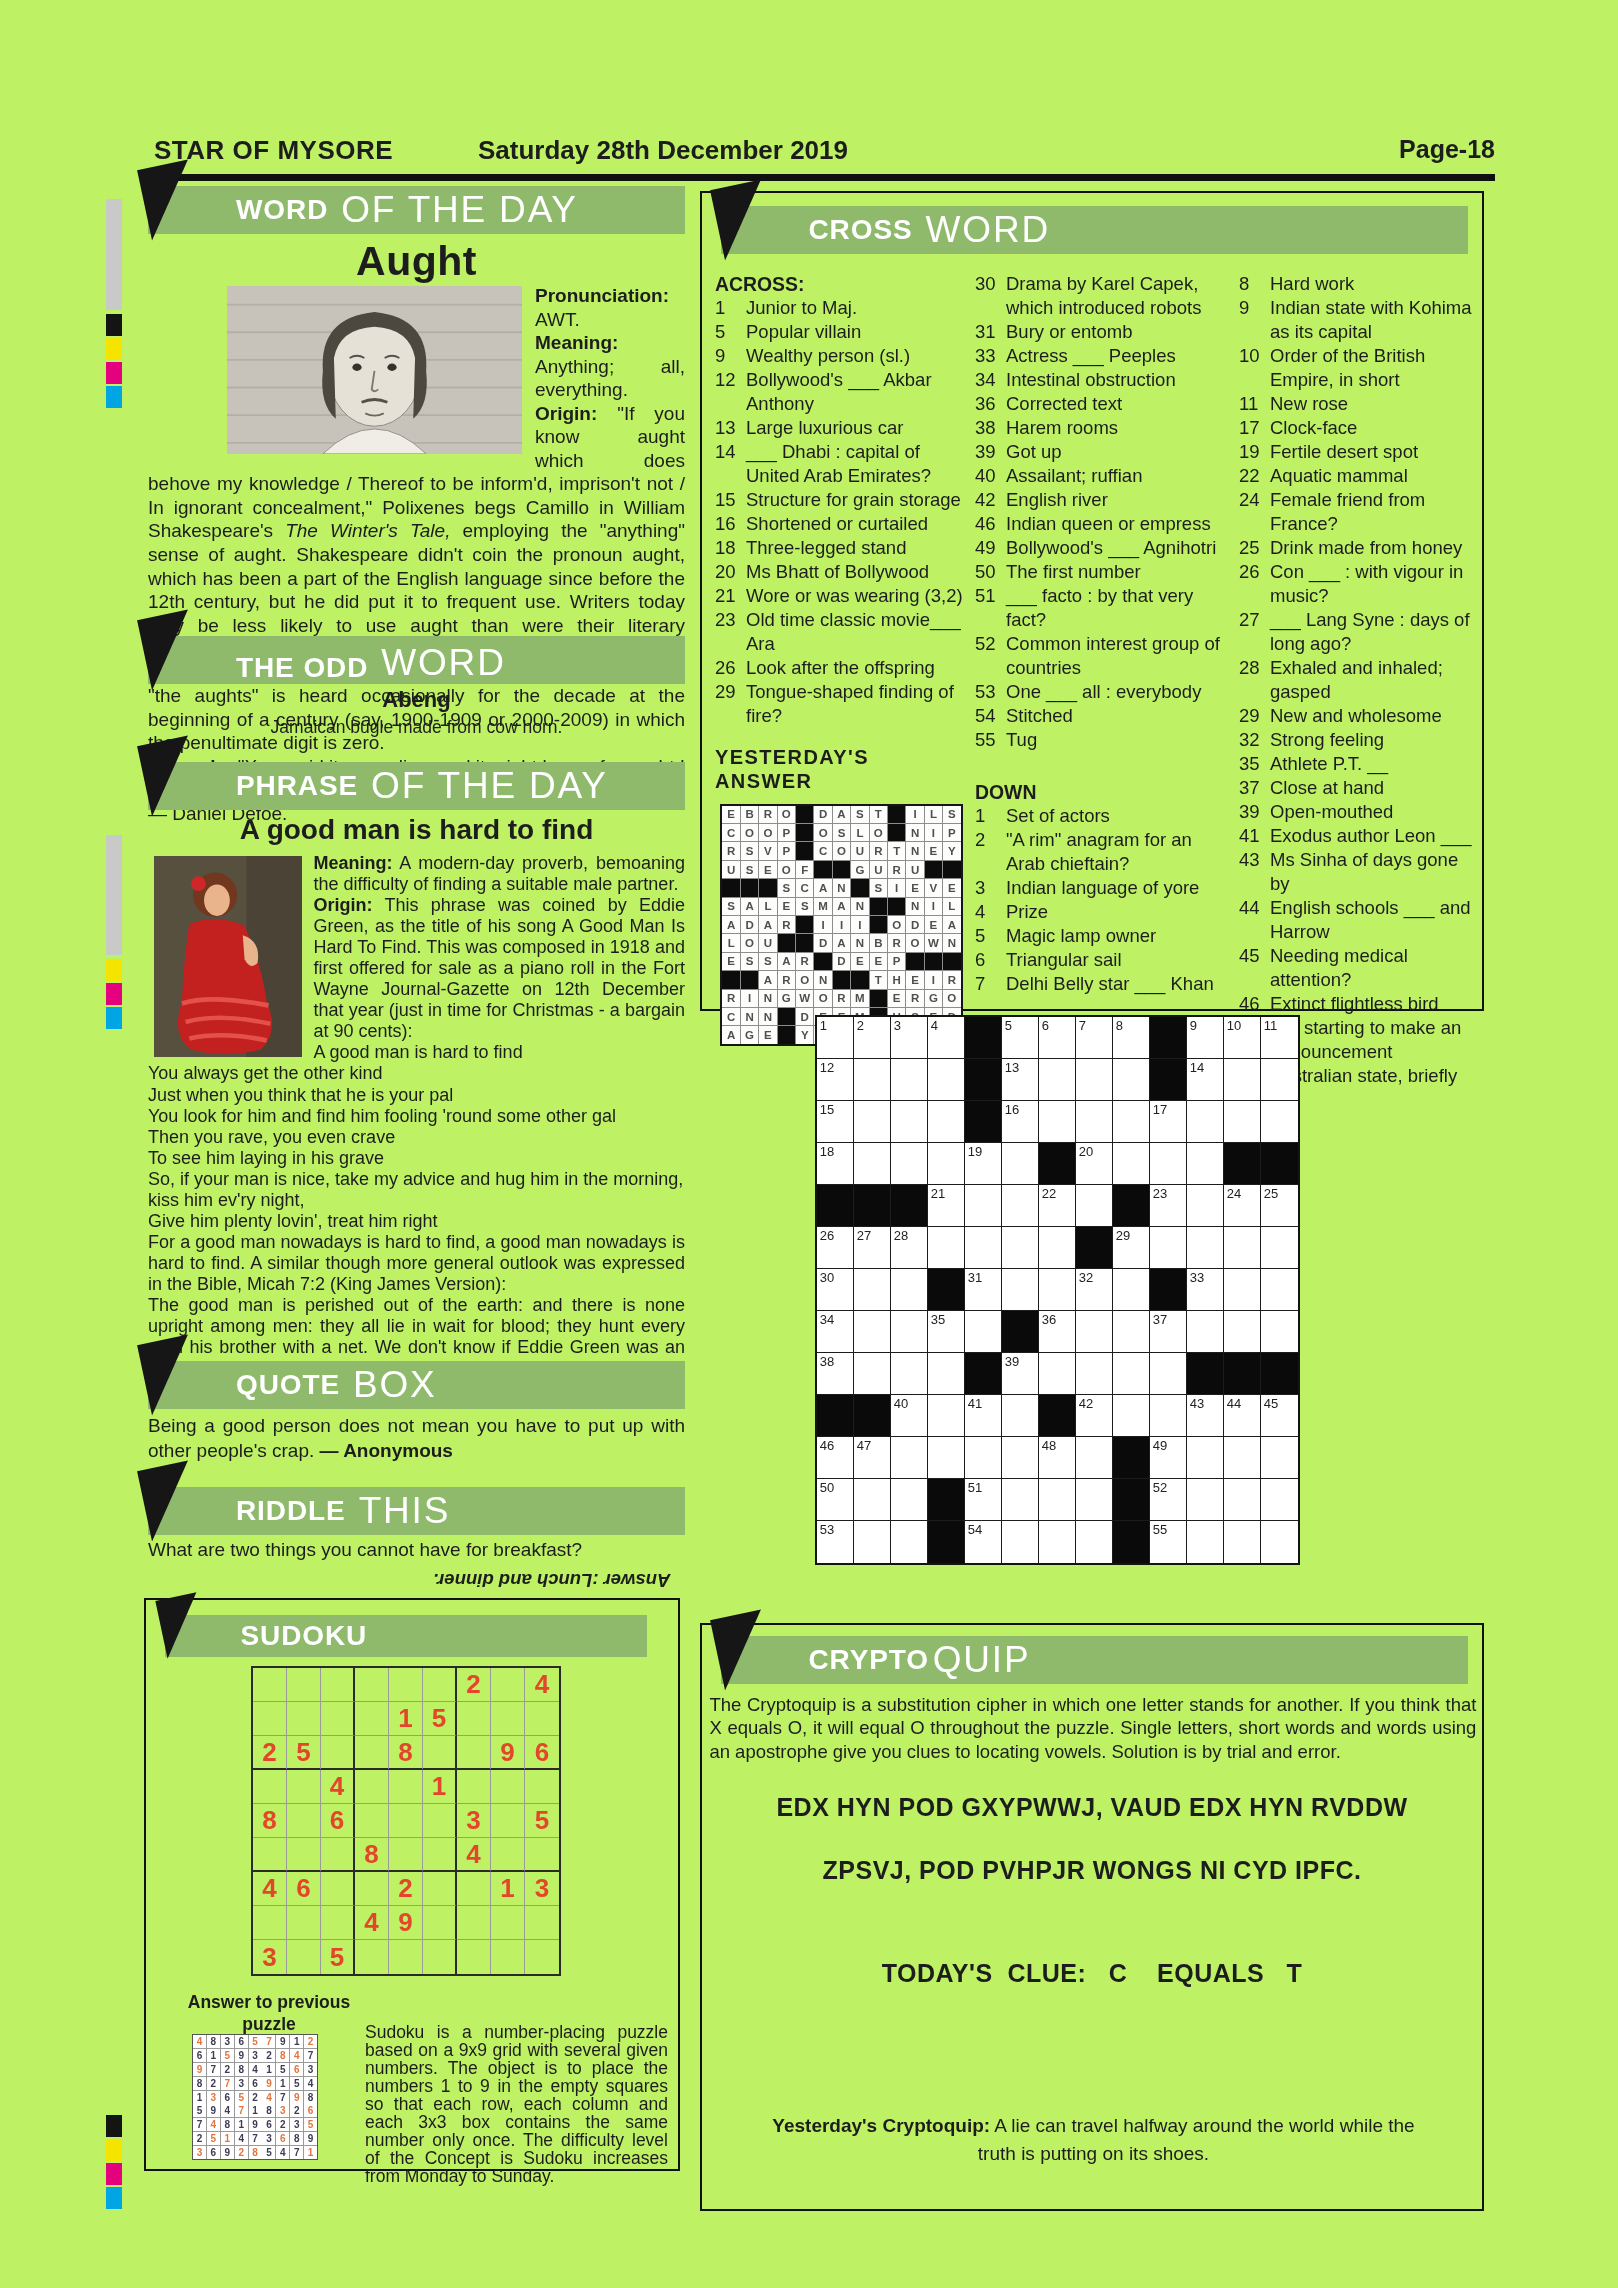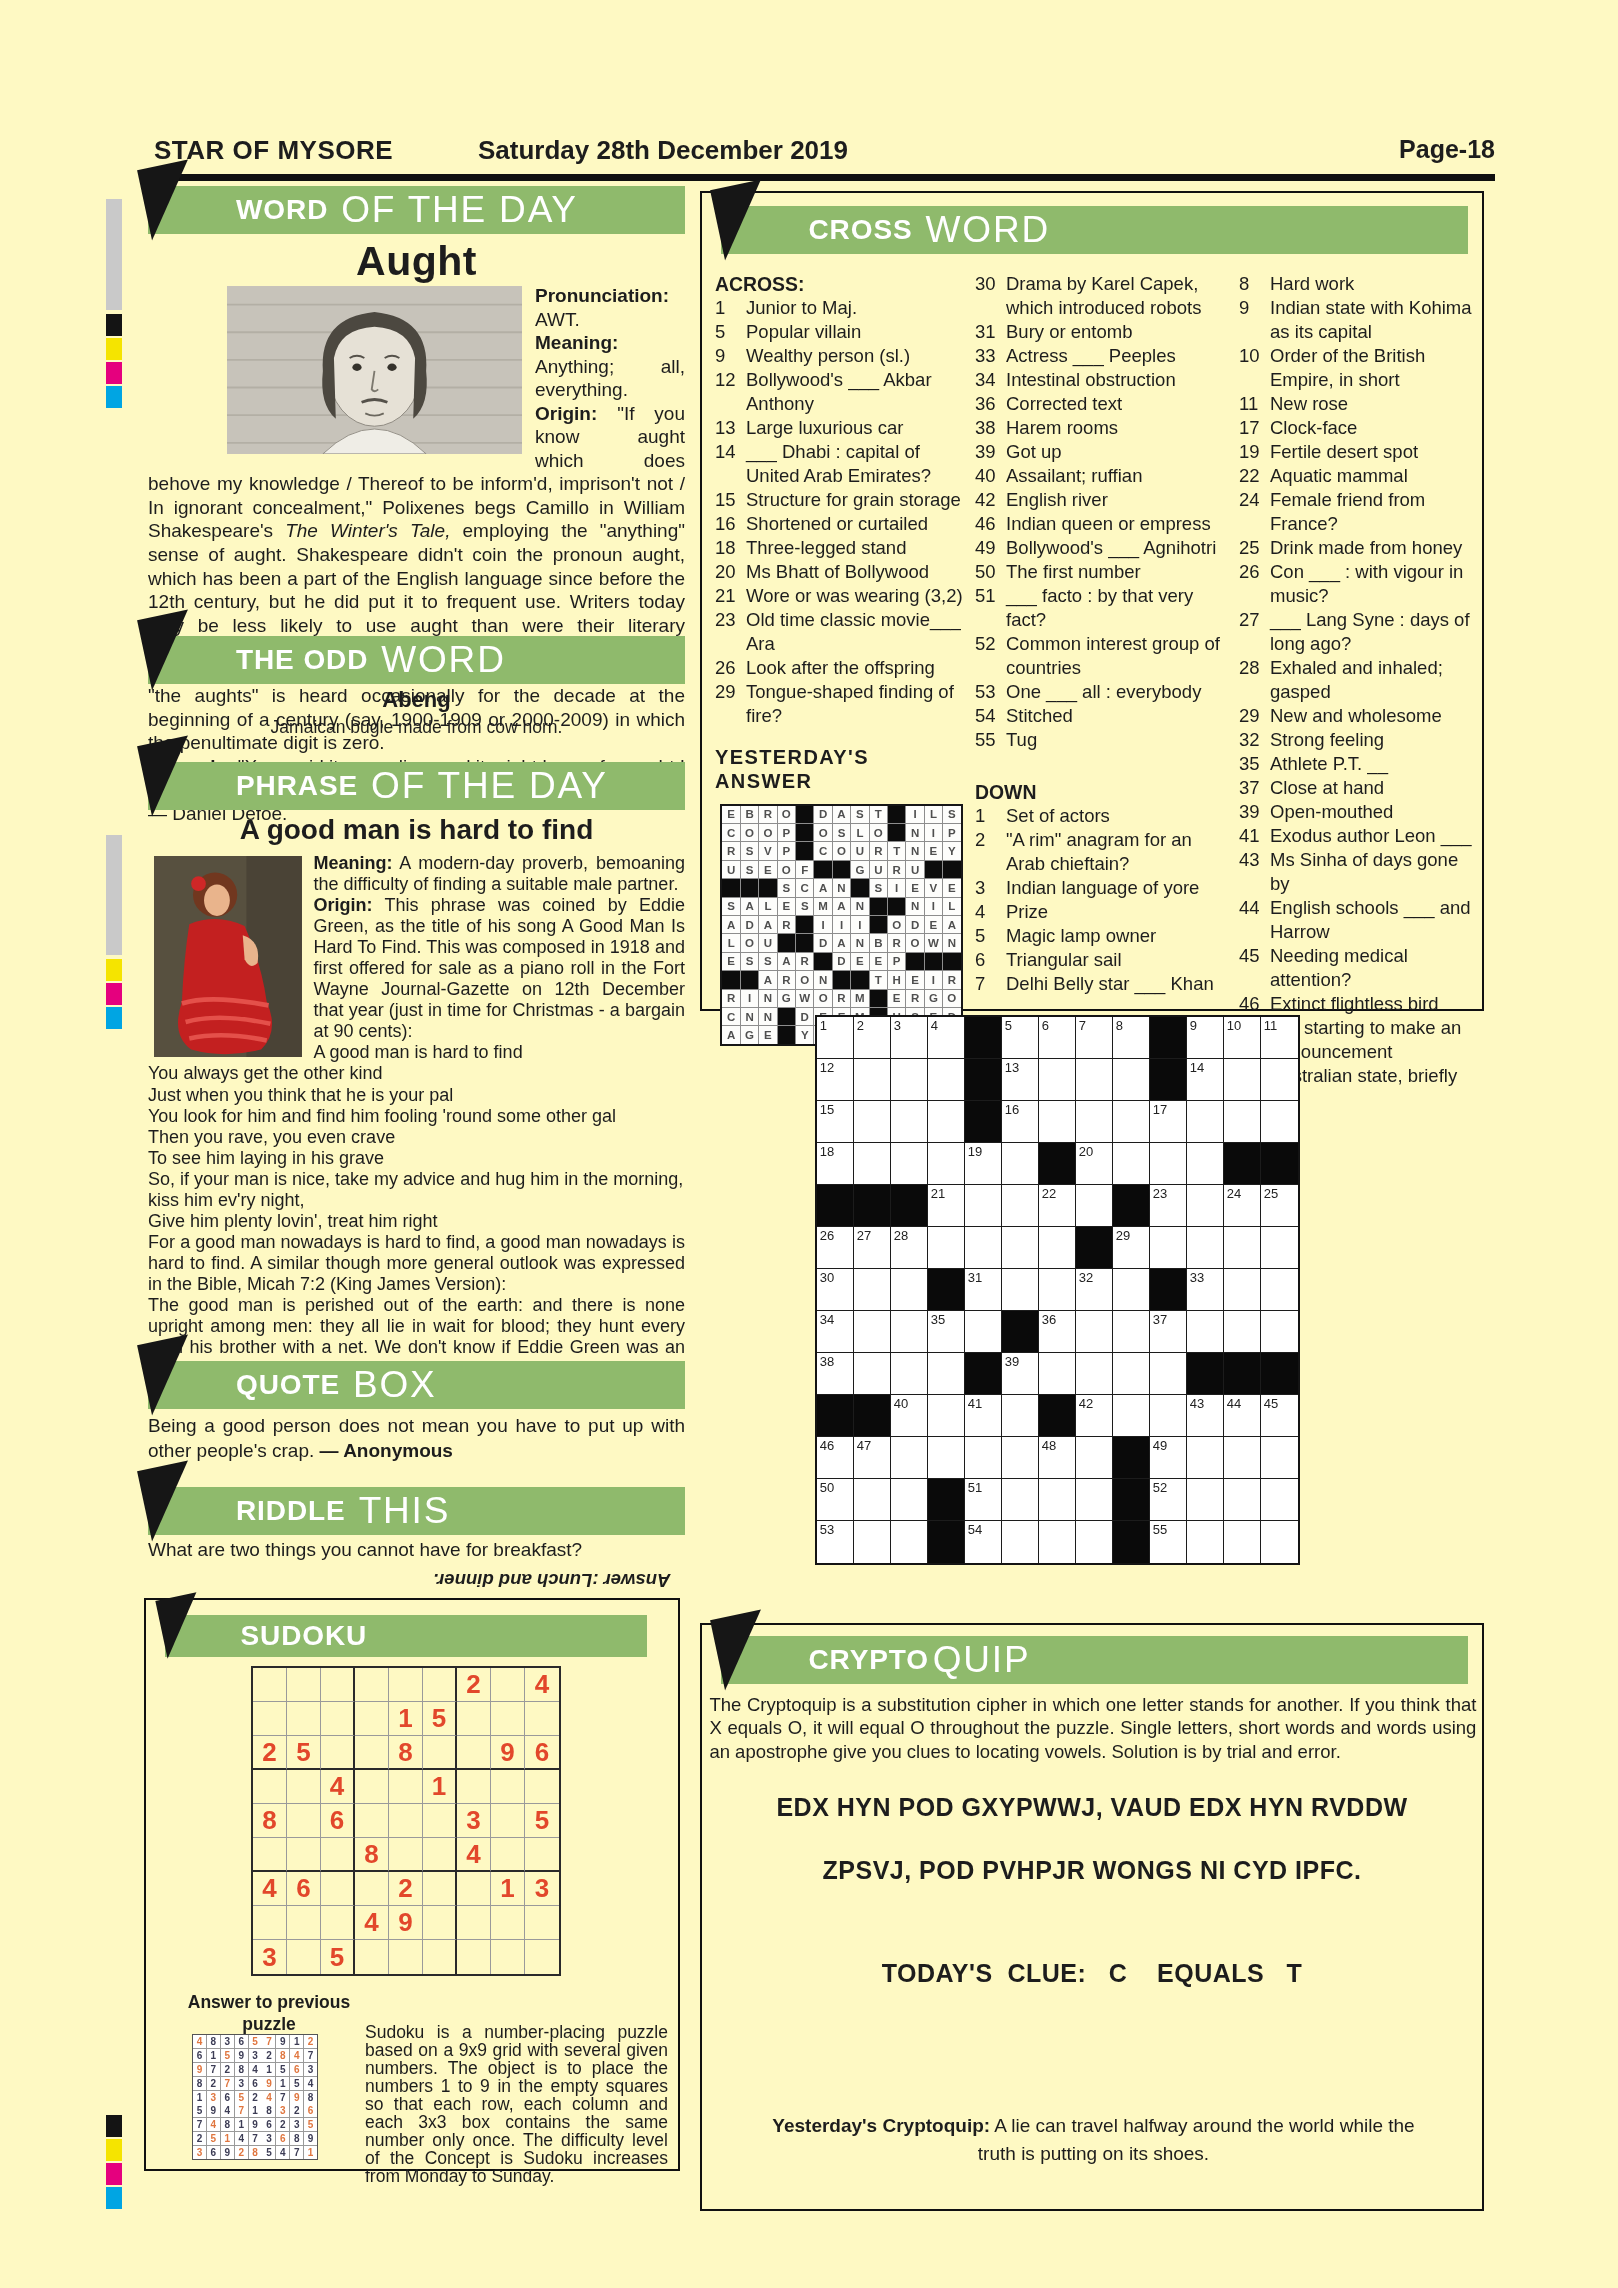--- a/index.html
+++ b/index.html
@@ -1,16 +1,16 @@
 <!DOCTYPE html>
 <html style="--accent-green: #8fba6c; --sudoku-digit: #e2472b; --mini-given: #e0763f; --mini-solved: #3c3c55; --calib-gray: #c9c9c9; --calib-black: #141414; --calib-yellow: #f5e400; --calib-magenta: #e5007e; --calib-cyan: #00a5e3;font-size:14.8px"><head>
 <meta charset="utf-8">
 <style>
   html,body{margin:0;padding:0;background:#fff;}
-  .page{position:relative;width:1619px;height:2289px;background:#fef9c3;overflow:hidden;
+  .page{position:relative;width:1619px;height:2289px;background:#bef264;overflow:hidden;
         font-family:"Liberation Sans",sans-serif;color:#1d1d1d;}
   
   .masthead{position:absolute;left:154px;top:135px;width:1341px;height:37px;}
   .paper-name{position:absolute;left:0;top:0;font-size:26px;font-weight:bold;letter-spacing:0.5px;}
   .issue-date{position:absolute;left:324px;top:0;font-size:26px;font-weight:bold;}
   .page-num{position:absolute;right:0;top:0;font-size:25px;font-weight:bold;}
   .masthead-rule{position:absolute;left:154px;top:174px;width:1341px;height:6.5px;background:#101010;}
   
   .calib{position:absolute;left:106px;width:15.7px;}
   
@@ -166,21 +166,21 @@
     <span>AWT.</span><br>
     <b>Meaning:</b>
     <span>Anything; all, everything.</span><br>
     <b>Origin:</b>
     <span>"If you know aught which does behove my knowledge / Thereof to be inform'd, imprison't not / In ignorant concealment," Polixenes begs Camillo in William Shakespeare's </span><i>The Winter's Tale,</i><span> employing the "anything" sense of aught. Shakespeare didn't coin the pronoun aught, which has been a part of the English language since before the 12th century, but he did put it to frequent use. Writers today may be less likely to use aught than were their literary predecessors, but the pronoun does continue to turn up occasionally. Aught can also be a noun meaning "zero," and "the aughts" is heard occasionally for the decade at the beginning of a century (say, 1900-1909 or 2000-2009) in which the penultimate digit is zero.</span><br>
     <b>Example:</b>
     <span>"Xury said it was a lion, and it might be so, for aught I know...."</span><br>
     <span>— Daniel Defoe.</span>
   </div>
 
-  <div class="banner" style="left:148px;top:636px;width:537px;">
+  <div class="banner" style="left:148px;top:636px;width:537px;align-items:flex-end;">
     <span class="tri"></span>
     <span class="b1">THE ODD</span>
     <span class="b2">WORD</span>
   </div>
   <div class="sec-word">Abeng</div>
   <div class="sec-def">Jamaican bugle made from cow horn.</div>
 
   <div class="banner" style="left:148px;top:762px;width:537px;">
     <span class="tri"></span>
     <span class="b1">PHRASE</span>

